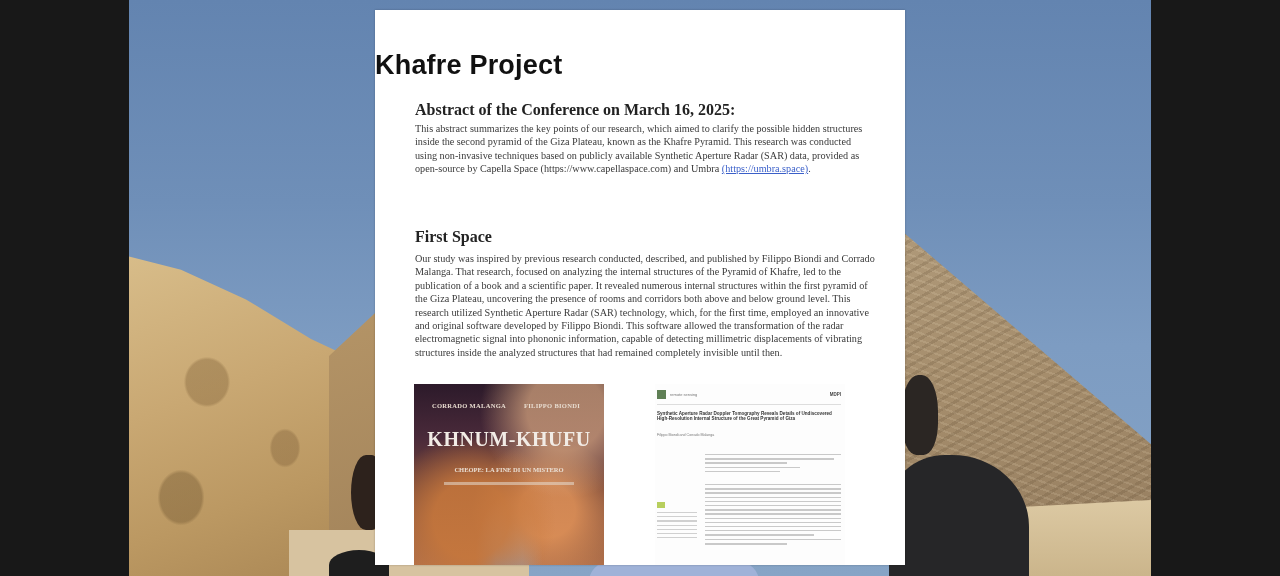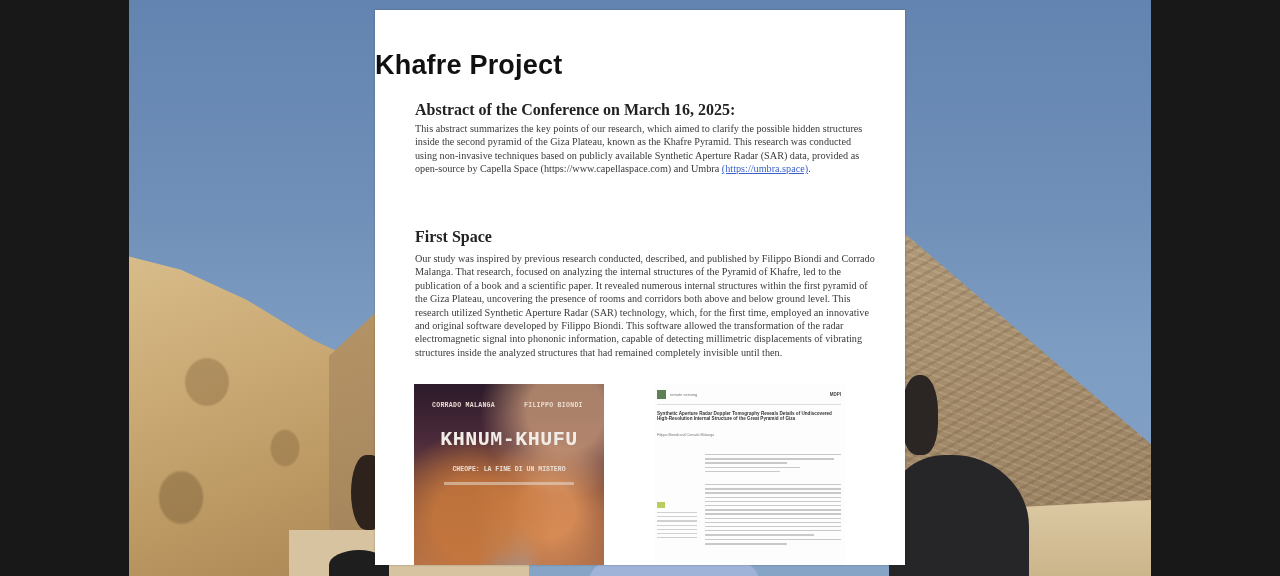--- a/index.html
+++ b/index.html
@@ -92,21 +92,21 @@
     .para a { color: #3a5fc9; text-decoration: underline; }
 
     .book-cover {
       position: absolute; left: 39px; top: 374px; width: 190px; height: 181px; overflow: hidden;
       background:
         radial-gradient(ellipse at 80% 15%, rgba(220,170,130,.7) 0 18%, transparent 40%),
         radial-gradient(ellipse at 30% 75%, rgba(200,120,60,.85) 0 20%, transparent 45%),
         radial-gradient(ellipse at 70% 70%, rgba(230,150,90,.8) 0 15%, transparent 40%),
         radial-gradient(ellipse at 50% 95%, rgba(140,150,170,.9) 0 10%, transparent 25%),
         linear-gradient(180deg, #2c1a2a 0%, #4a2a3a 30%, #7a4a3a 60%, #b0704a 100%);
-      font-family: Liberation Mono, monospace;
+      font-family: Liberation Serif, serif;
     }
     .book-author {
       position: absolute; top: 18px; font-size: 6.5px; color: #e8dcd0; font-weight: bold; letter-spacing: .3px;
     }
     .book-author.a1 { left: 18px; }
     .book-author.a2 { left: 110px; }
     .book-title {
       position: absolute; left: 0; top: 44px; width: 100%; text-align: center;
       font-size: 20px; color: #f2ece6; letter-spacing: 0.5px; font-weight: bold;
     }

